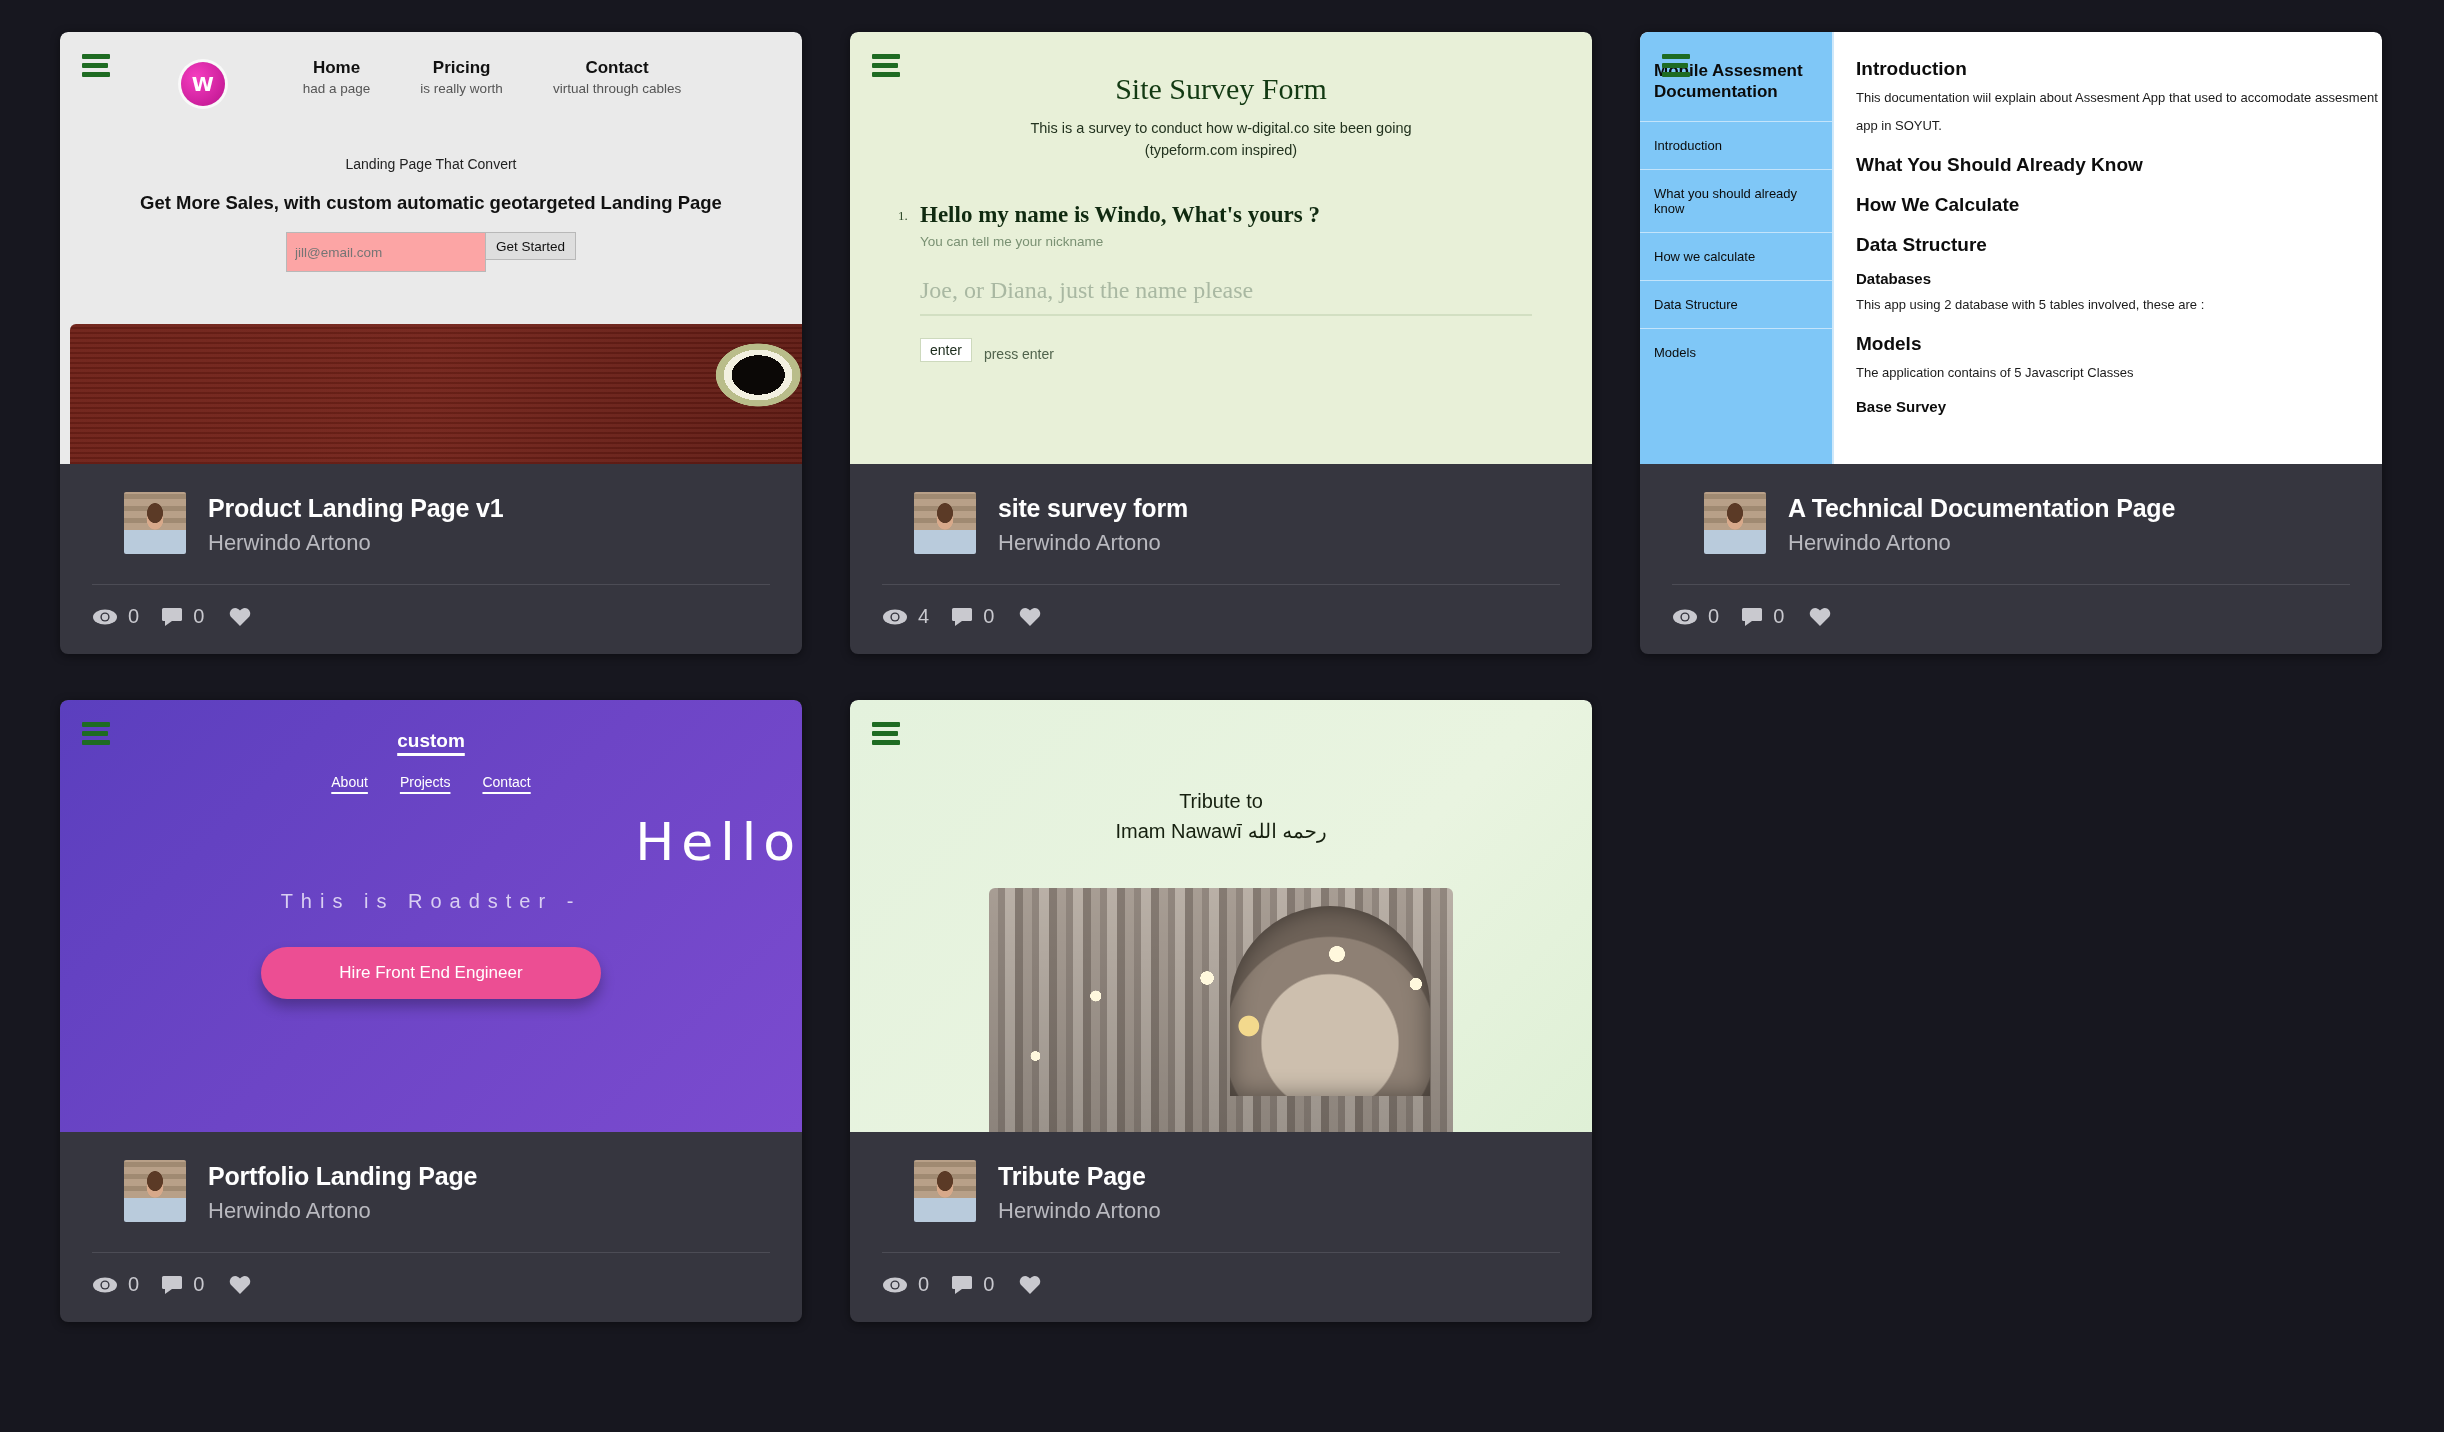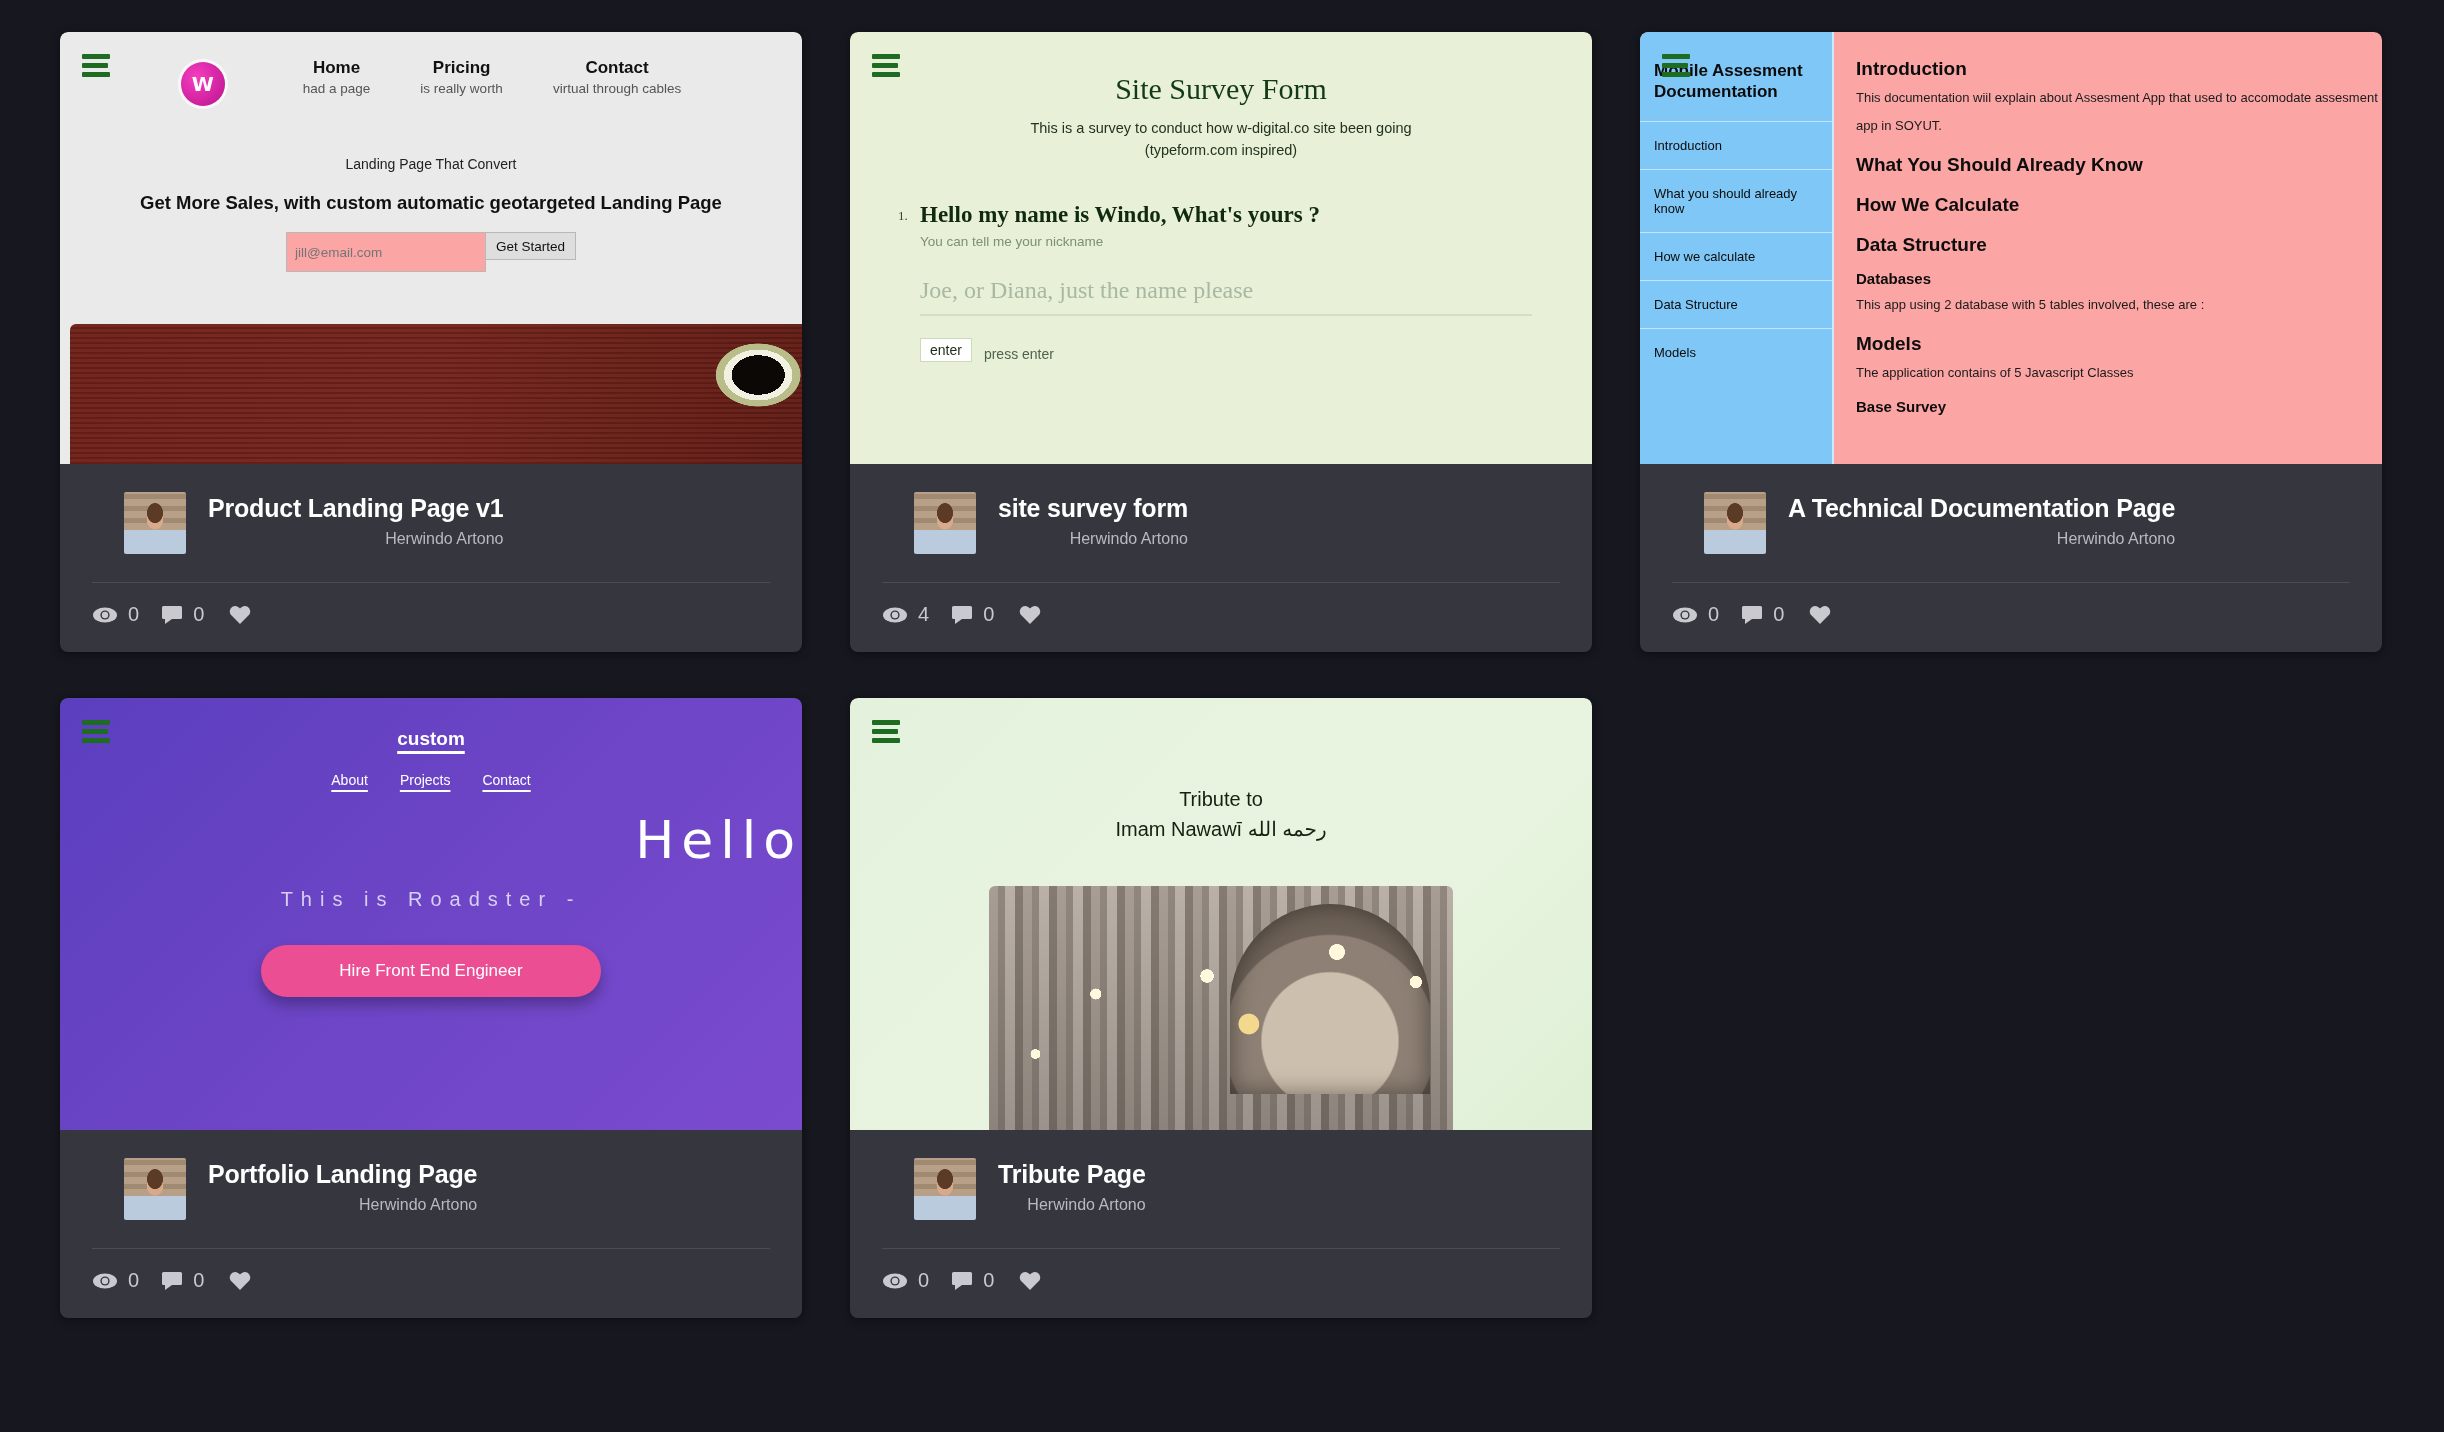--- a/index.html
+++ b/index.html
@@ -105,21 +105,21 @@
     border-bottom: 2px solid #d2dfc2;
   }
   .c2 .enterrow { margin-top: 22px; display: flex; align-items: flex-end; gap: 12px; }
   .c2 .enterkey {
     background: #fff; border: 1px solid #cdd9bd; font-size: 14px;
     padding: 3px 9px; color: #1b2b1b;
   }
   .c2 .enterlbl { font-size: 14px; color: #50634c; }
 
   
-  .c3 { background: #fca5a5; display: flex; }
+  .c3 { background: #ffffff; display: flex; }
   .c3 .sidebar {
     width: 194px; background: #7fc7f7; flex: none;
     border-right: 2px solid #cfe8fa;
   }
   .c3 .sbtitle {
     font-size: 17px; font-weight: 700; color: #0b0b0b;
     padding: 28px 10px 18px 14px; line-height: 1.25;
   }
   .c3 .sbitem {
     font-size: 13px; color: #0b0b0b; padding: 16px 10px 16px 14px;
@@ -199,21 +199,21 @@
     width: 62px; height: 62px; flex: none; border-radius: 2px;
     background:
       radial-gradient(ellipse 16px 20px at 50% 34%, #5b3a26 0 48%, rgba(91,58,38,0) 52%),
       radial-gradient(ellipse 13px 16px at 50% 44%, #d8a98a 0 62%, rgba(216,169,138,0) 66%),
       linear-gradient(to bottom, rgba(0,0,0,0) 62%, #b9cbdc 62%),
       repeating-linear-gradient(0deg, #b8a088 0 7px, #a08a72 7px 12px),
       #ab9580;
   }
   .mtext { padding-top: 2px; }
   .mtitle { color: #fff; font-size: 25px; font-weight: 700; letter-spacing: -.2px; }
-  .mauthor { color: #b9b9bf; font-size: 16px; margin-top: 7px; text-align: right; }
+  .mauthor { color: #b9b9bf; font-size: 22px; margin-top: 7px; }
   .divider { height: 1px; background: #4c4c55; margin: 28px 0 0 0; }
   .stats { display: flex; align-items: center; gap: 10px; padding: 20px 0 26px 0; }
   .stats svg { display: block; }
   .stats .num { color: #c9c9cf; font-size: 20px; margin-right: 12px; }
   .stats .ic { display: inline-flex; align-items: center; }
   .stats .heart { margin-left: 2px; }
 </style>
 </head>
 <body>
 

